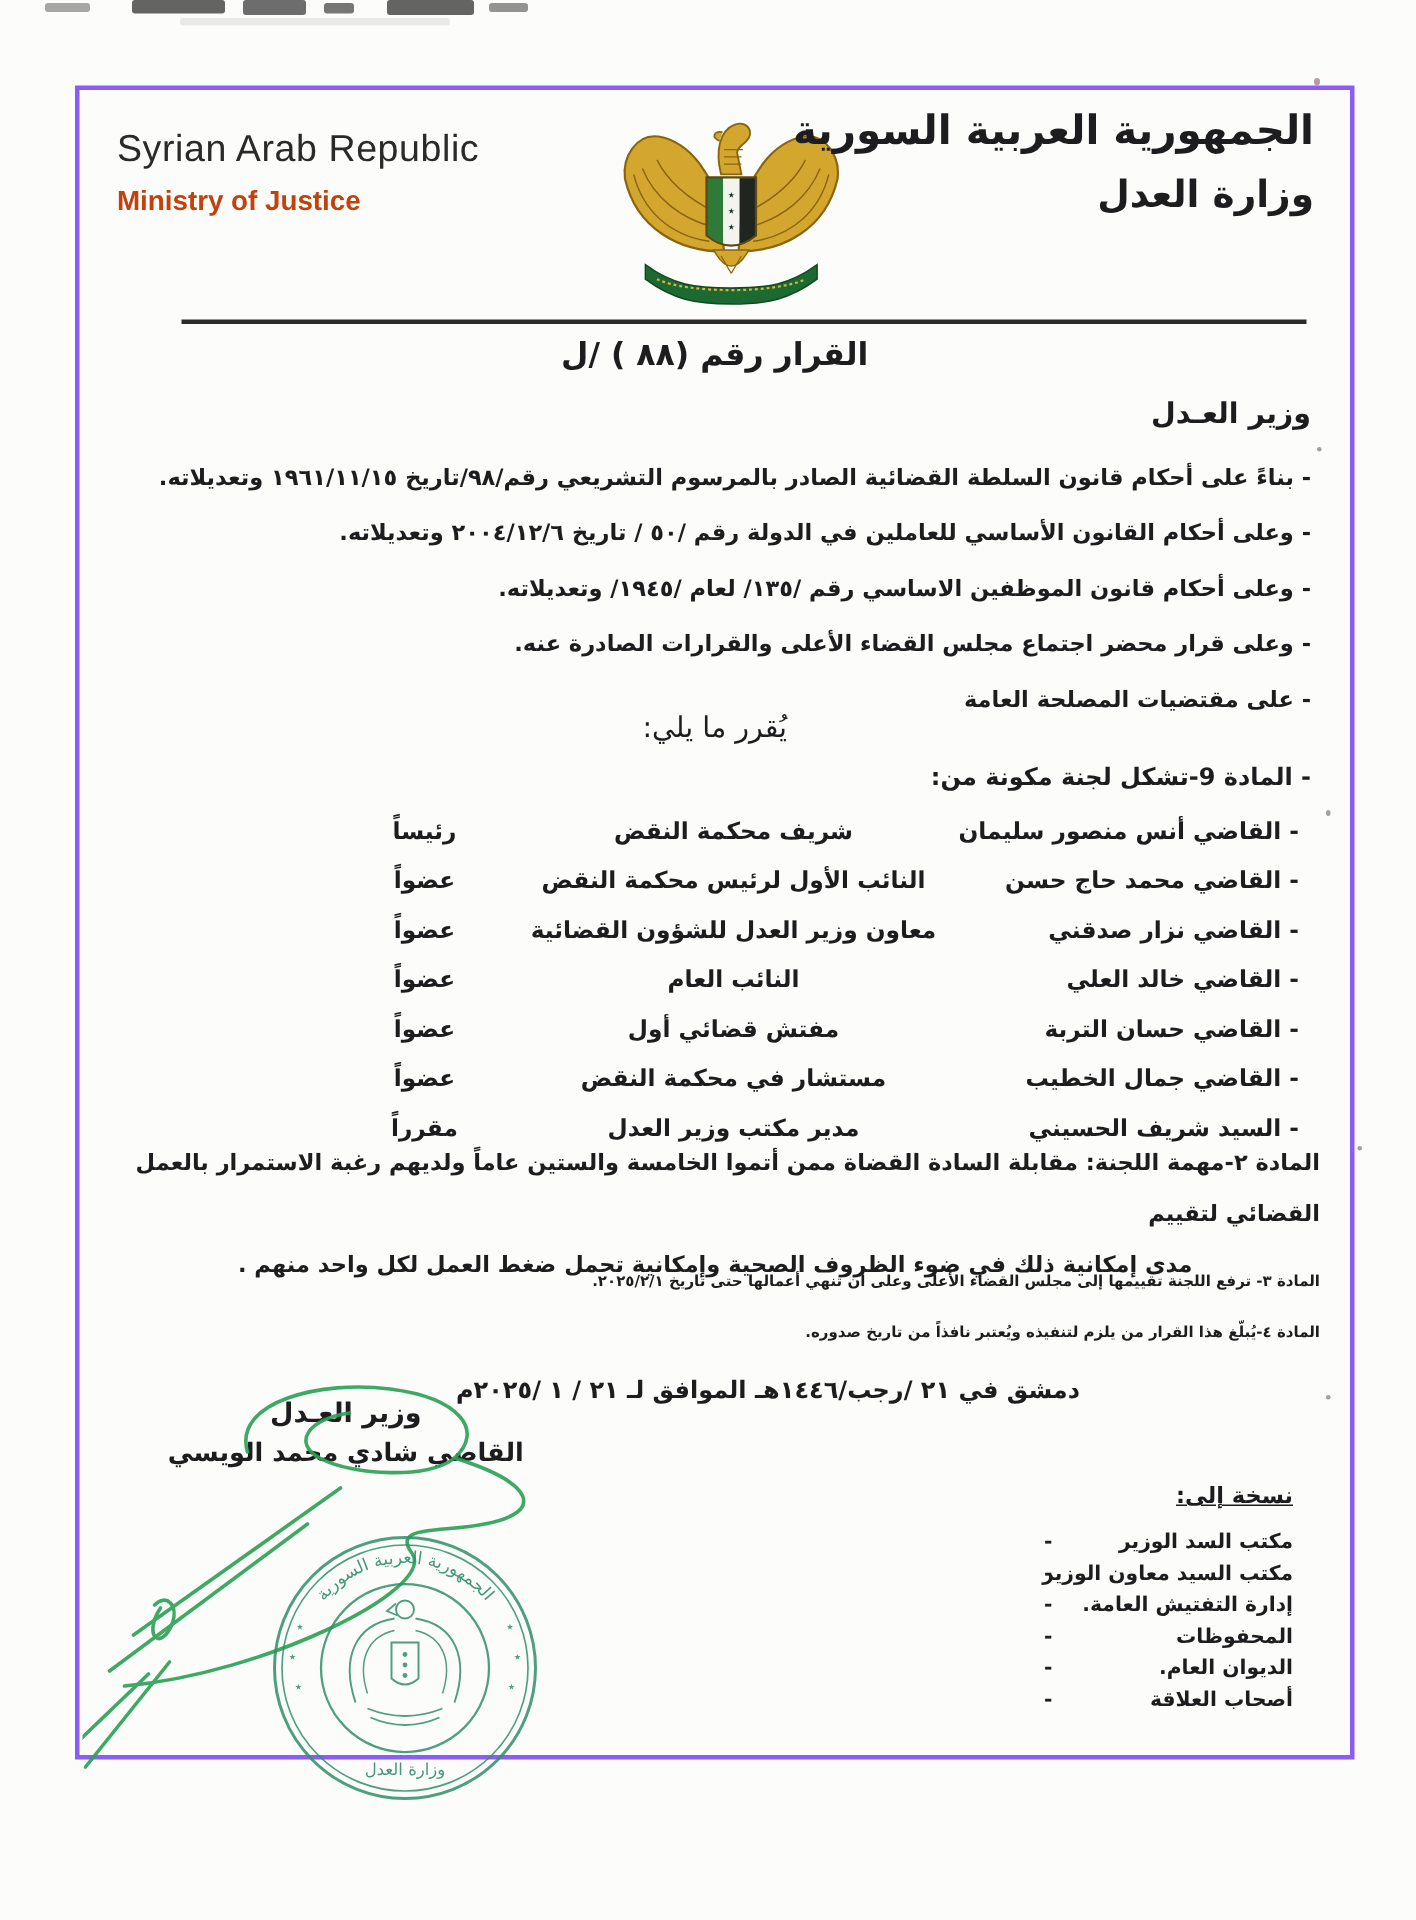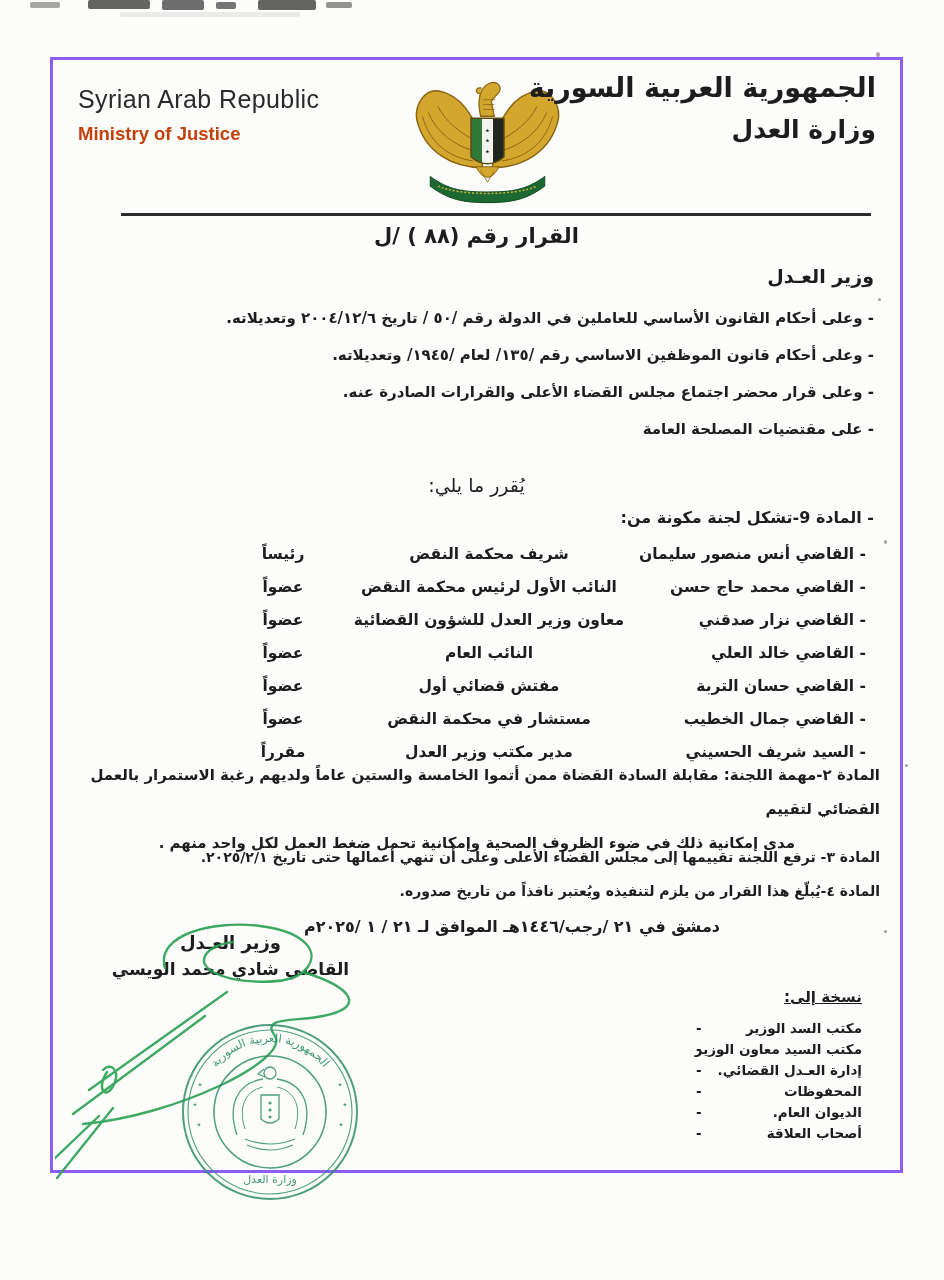--- a/index.html
+++ b/index.html
@@ -28,21 +28,21 @@
   .preamble { position:absolute; top:240px; right:26px; left:14px; direction:rtl; text-align:right; font-size:15px; font-weight:bold; line-height:37px; white-space:nowrap; }
   .decree-intro { position:absolute; top:414px; left:0; width:100%; text-align:center; font-size:19px; font-weight:normal; direction:rtl; }
   .article1-intro { position:absolute; top:448px; right:26px; font-size:16px; font-weight:bold; direction:rtl; }
   .committee { position:absolute; top:485px; left:30px; right:26px; direction:rtl; }
   .crow { position:relative; height:33px; font-size:15.5px; font-weight:bold; white-space:nowrap; }
   .c-name { position:absolute; right:8px; }
   .c-role { position:absolute; right:220px; width:330px; text-align:center; }
   .c-capacity { position:absolute; left:160px; width:80px; text-align:center; }
   .article2 { position:absolute; top:698px; right:20px; left:14px; direction:rtl; text-align:right; font-size:15px; font-weight:bold; line-height:34px; }
   .article2 .indent { padding-right:85px; }
-  .art { position:absolute; right:20px; direction:rtl; font-size:14px; font-weight:bold; white-space:nowrap; }
+  .art { position:absolute; right:20px; direction:rtl; font-size:10px; font-weight:bold; white-space:nowrap; }
   .article3 { top:789px; }
   .article4 { top:823px; }
   .date-line { position:absolute; top:857px; right:180px; font-size:16px; font-weight:bold; direction:rtl; white-space:nowrap; }
   
   .sig-block { position:absolute; left:45px; top:872px; width:265px; text-align:center; direction:rtl; font-weight:bold; }
   .sig-title { font-size:18px; }
   .sig-name { font-size:17px; margin-top:6px; white-space:nowrap; }
   .sig-svg { position:absolute; left:2px; top:860px; width:370px; height:265px; }
   .stamp-svg { position:absolute; left:122px; top:957px; width:190px; height:200px; }
   
@@ -122,20 +122,21 @@
       <div class="h-ar-1">الجمهورية العربية السورية</div>
       <div class="h-ar-2">وزارة العدل</div>
     </div>
 
     <div class="separator"></div>
 
     <div class="title">القرار رقم (٨٨ ) /ل</div>
     <div class="issuer">وزير العـدل</div>
 
     <div class="preamble">
+      <div>- بناءً على أحكام قانون السلطة القضائية الصادر بالمرسوم التشريعي رقم/٩٨/تاريخ ١٩٦١/١١/١٥ وتعديلاته.</div>
       <div>- وعلى أحكام القانون الأساسي للعاملين في الدولة رقم /٥٠ / تاريخ ٢٠٠٤/١٢/٦ وتعديلاته.</div>
       <div>- وعلى أحكام قانون الموظفين الاساسي رقم /١٣٥/ لعام /١٩٤٥/ وتعديلاته.</div>
       <div>- وعلى قرار محضر اجتماع مجلس القضاء الأعلى والقرارات الصادرة عنه.</div>
       <div>- على مقتضيات المصلحة العامة</div>
     </div>
 
     <div class="decree-intro">يُقرر ما يلي:</div>
     <div class="article1-intro">- المادة 9-تشكل لجنة مكونة من:</div>
 
     <div class="committee">
@@ -242,21 +243,21 @@
       <div class="copy-item">
         <span class="copy-dash">-</span>
         <span class="copy-txt">مكتب السد الوزير</span>
       </div>
       <div class="copy-item">
         <span class="copy-dash">-</span>
         <span class="copy-txt">مكتب السيد معاون الوزير</span>
       </div>
       <div class="copy-item">
         <span class="copy-dash">-</span>
-        <span class="copy-txt">إدارة العـدل القضائي.</span>
+        <span class="copy-txt">إدارة التفتيش العامة.</span>
       </div>
       <div class="copy-item">
         <span class="copy-dash">-</span>
         <span class="copy-txt">المحفوظات</span>
       </div>
       <div class="copy-item">
         <span class="copy-dash">-</span>
         <span class="copy-txt">الديوان العام.</span>
       </div>
       <div class="copy-item">

